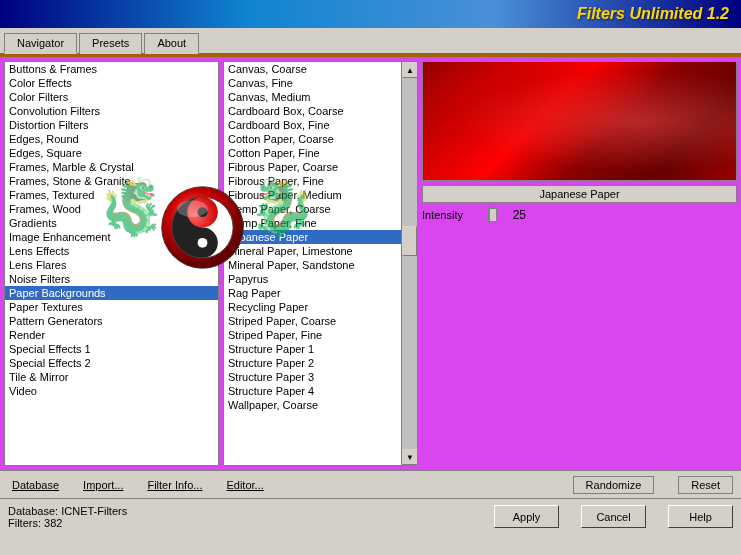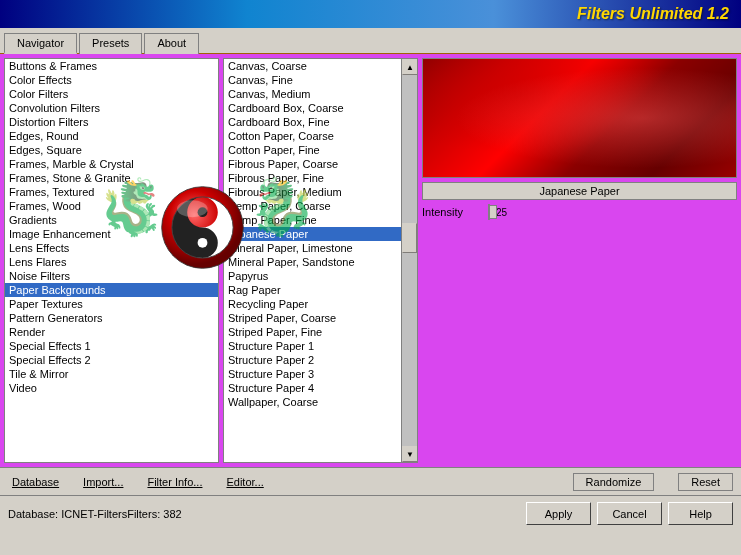--- a/index.html
+++ b/index.html
@@ -29,21 +29,21 @@
       font-style: italic;
       text-shadow: 1px 1px 2px rgba(0,0,0,0.5);
     }
 
     
     .tab-bar {
       background: #d4d0c8;
       padding: 4px 4px 0 4px;
       display: flex;
       gap: 2px;
-      border-bottom: 1px solid #a16207;
+      border-bottom: 4px solid #a16207;
     }
     .tab {
       padding: 3px 12px;
       background: #d4d0c8;
       border: 1px solid #808080;
       border-bottom: none;
       cursor: pointer;
       font-size: 11px;
       position: relative;
       bottom: -1px;
@@ -146,22 +146,22 @@
     .slider-thumb {
       position: absolute;
       top: 0;
       width: 8px;
       height: 14px;
       background: #d4d0c8;
       border: 1px solid #808080;
     }
     .slider-value {
       width: 30px;
-      text-align: left;
-      font-size: 10px;
+      text-align: right;
+      font-size: 12px;
     }
 
     
     .bottom-toolbar {
       display: flex;
       align-items: center;
       padding: 2px 8px;
       background: #d4d0c8;
       border-top: 1px solid #808080;
       gap: 16px;
@@ -194,29 +194,29 @@
       display: flex;
       align-items: center;
       padding: 2px 8px;
       background: #d4d0c8;
       border-top: 1px solid #808080;
       height: 36px;
       gap: 20px;
     }
     .status-info {
       display: flex;
-      flex-direction: row;
+      flex-direction: column;
       font-size: 11px;
     }
 
     
     .action-buttons {
       margin-left: auto;
       display: flex;
-      gap: 6px;
+      gap: 22px;
     }
     .action-btn {
       min-width: 65px;
       height: 23px;
       background: #d4d0c8;
       border: 1px solid #808080;
       border-top-color: #ffffff;
       border-left-color: #ffffff;
       border-right-color: #404040;
       border-bottom-color: #404040;

